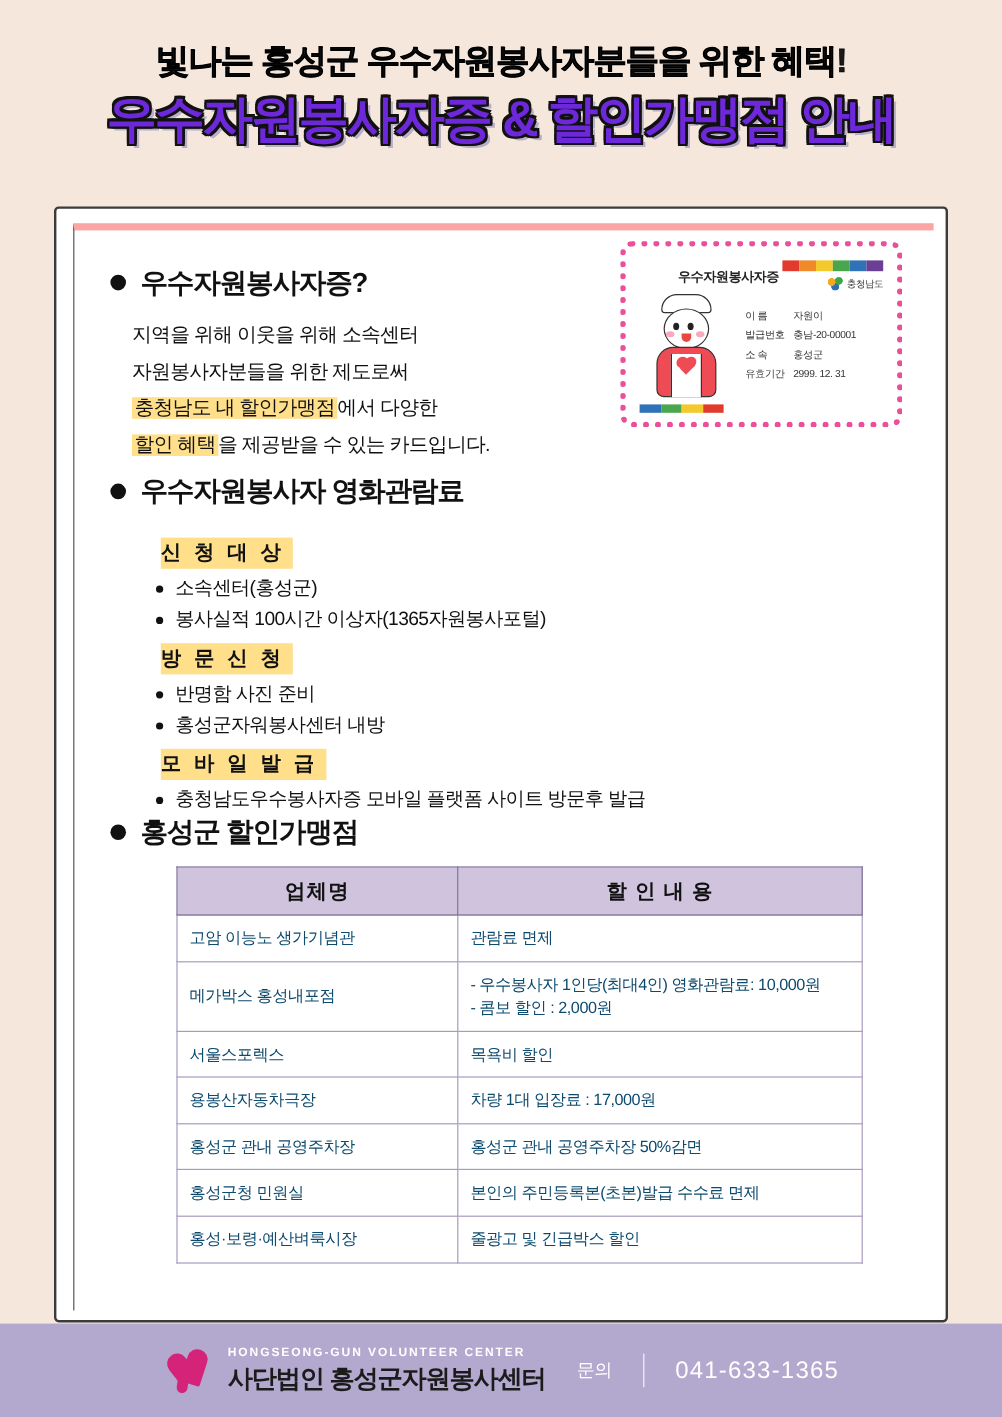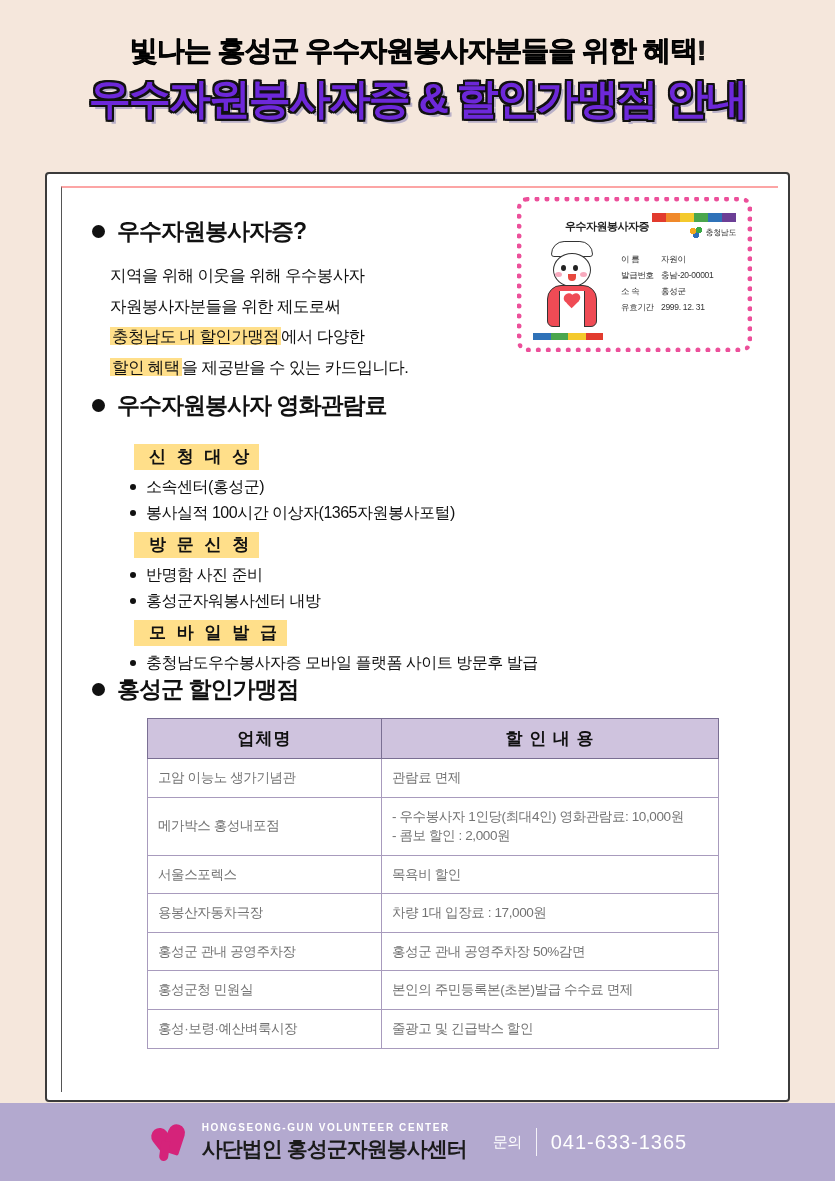--- a/index.html
+++ b/index.html
@@ -45,21 +45,21 @@
     width: 745px; height: 930px;
     background: #ffffff;
     border: 2px solid #3b3b3b;
     border-radius: 4px;
   }
   .card-inner {
     position: absolute;
     left: 14px; top: 12px;
     width: 717px; height: 906px;
     border-left: 1px solid #555;
-    border-top: 2px solid #fca5a5;
+    border-top: 6px solid #fca5a5;
   }
 
   
   .sec-head {
     display: flex;
     align-items: center;
     gap: 12px;
   }
   .dot {
     width: 13px; height: 13px;
@@ -151,21 +151,21 @@
 
   
   .s2 { position: absolute; left: 30px; top: 202px; }
   .s2-body { position: absolute; left: 60px; top: 250px; width: 620px; }
   .tagline {
     display: inline-block;
     background: #ffdf8a;
     font-size: 17px;
     font-weight: bold;
     letter-spacing: 3px;
-    padding: 1px 7px 2px 15px;
+    padding: 1px 7px 2px 0;
     color: #111;
     margin: 6px 0 4px 12px;
   }
   ul.items { list-style: none; margin: 0; padding: 0; }
   ul.items li {
     position: relative;
     padding-left: 24px;
     font-size: 16px;
     line-height: 1.62;
     color: #111;
@@ -191,21 +191,21 @@
     border: 1px solid #7a6f93;
     font-size: 17px;
     font-weight: bold;
     color: #111;
     padding: 8px 4px;
     letter-spacing: 1px;
   }
   table.merchants td {
     border: 1px solid #a89bbd;
     font-size: 13.5px;
-    color: #737373;
+    color: #0c4a6e;
     padding: 9px 10px;
     letter-spacing: -0.4px;
     line-height: 1.45;
     vertical-align: middle;
   }
   table.merchants td.name { width: 234px; }
 
   
   .footer {
     position: absolute;
@@ -232,21 +232,21 @@
   .heart-logo .tail {
     position:absolute; left:12px; top:20px; width: 9px; height: 20px;
     background: #d5237a; transform: rotate(8deg); border-radius: 0 0 6px 6px;
   }
   .foot-text-eng {
     font-size: 10px; letter-spacing: 1.6px; color: #fff; font-weight: bold;
   }
   .foot-text-kor {
     font-size: 21px; font-weight: bold; color: #1b1b1b; letter-spacing: -1px; margin-top: 2px;
   }
-  .foot-contact { display:flex; align-items:center; gap: 14px; }
+  .foot-contact { display:flex; align-items:center; gap: 26px; }
   .foot-contact .lbl { font-size: 15px; color: #fff; letter-spacing:-0.5px;}
   .foot-contact .bar { width: 1px; height: 28px; background: #fff; opacity:.85;}
   .foot-contact .num { font-size: 20px; color: #fff; letter-spacing: 1px; }
 </style>
 </head>
 <body>
 
 <div class="header">
   <div class="header-line1">빛나는 홍성군 우수자원봉사자분들을 위한 혜택!</div>
   <div class="header-line2">우수자원봉사자증 &amp; 할인가맹점 안내</div>
@@ -254,21 +254,21 @@
 
 <div class="card">
   <div class="card-inner">
 
     <div class="sec-head s1">
       <span class="dot"></span>
       <span class="sec-title">우수자원봉사자증?</span>
     </div>
 
     <div class="s1-body">
-      <div>지역을 위해 이웃을 위해 우수봉사자</div>
+      <div>지역을 위해 이웃을 위해 소속센터</div>
       <div>자원봉사자분들을 위한 제도로써</div>
       <div>
         <span class="hl">충청남도 내 할인가맹점</span><span>에서 다양한</span>
       </div>
       <div>
         <span class="hl">할인 혜택</span><span>을 제공받을 수 있는 카드입니다.</span>
       </div>
     </div>
 
     <div class="idcard">

